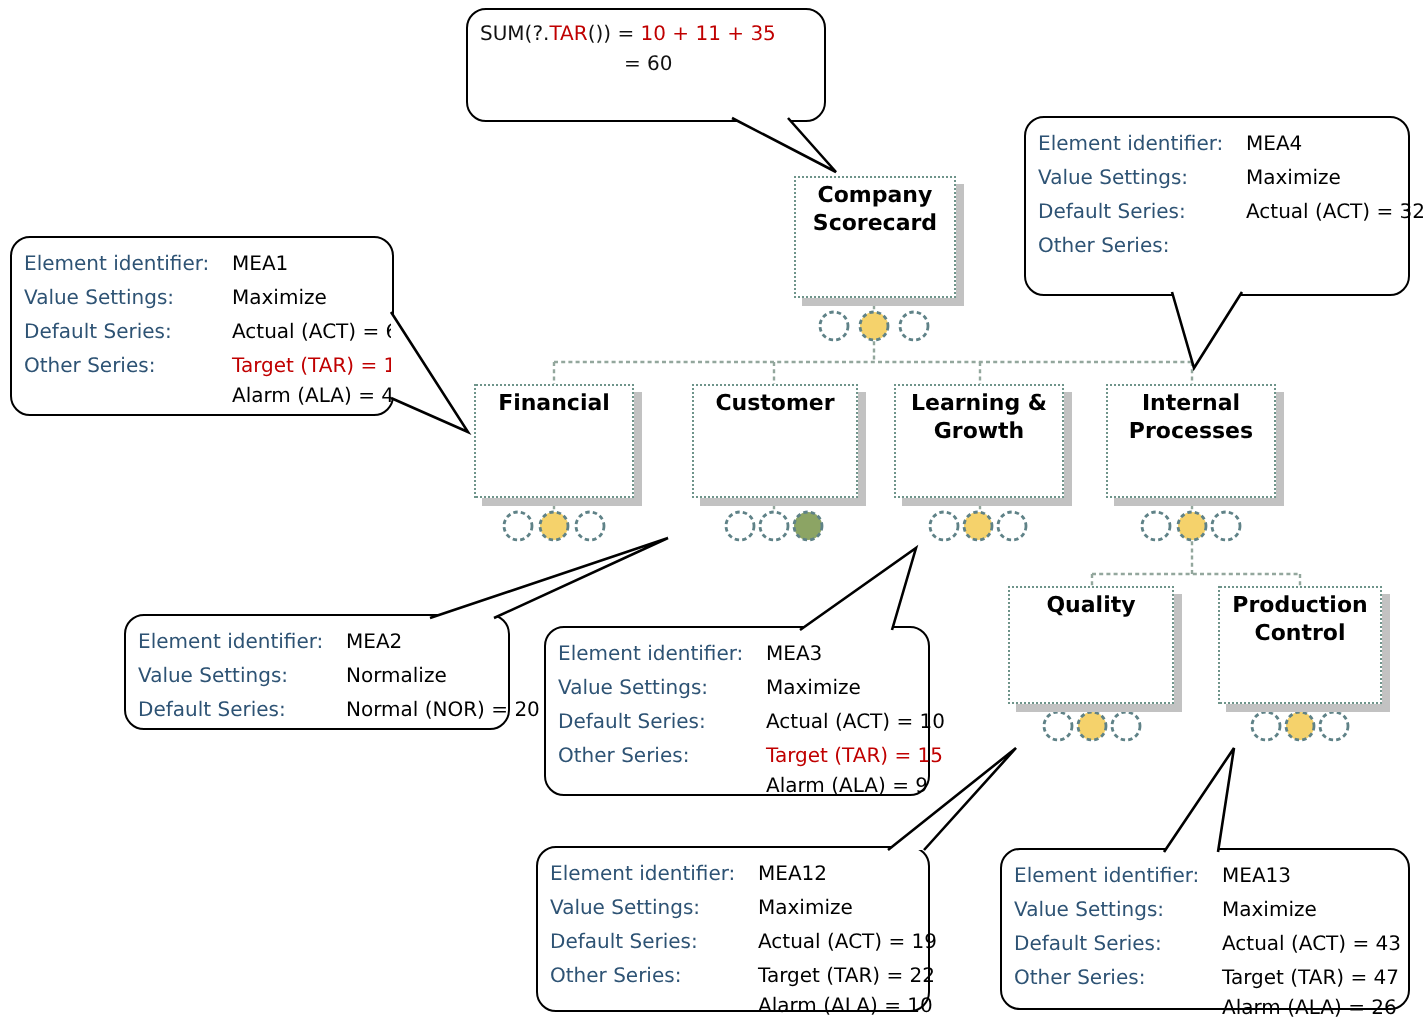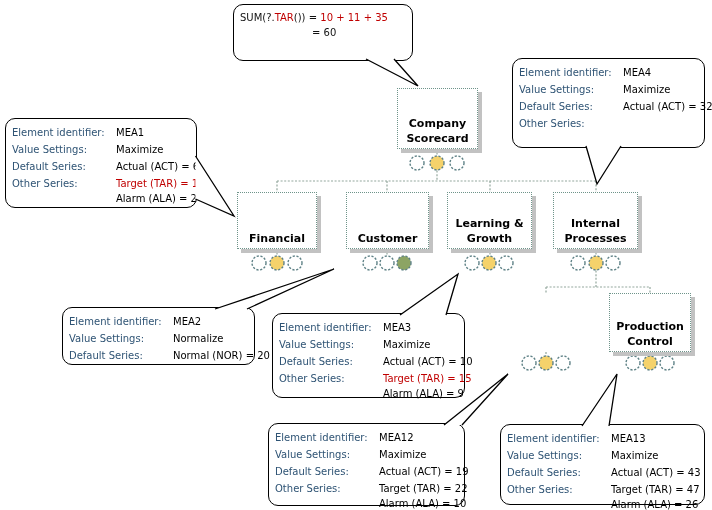--- a/index.html
+++ b/index.html
@@ -9,21 +9,21 @@
   }
   svg.layer{position:absolute;left:0;top:0;pointer-events:none;}
   #connector-layer{z-index:1;}
   #tail-layer{z-index:4;}
 
   
   .node{
     position:absolute;z-index:2;background:#fff;
     border:1px dotted #6e948a;
     box-shadow:4px 4px 0 #c2c2c2;
-    display:flex;align-items:flex-end;justify-content:center;text-align:center;
+    display:flex;align-items:flex-start;justify-content:center;text-align:center;
     font-weight:bold;font-size:11px;line-height:1.3;color:#000;
     padding:2px;box-sizing:border-box;
   }
 
   
   .callout{
     position:absolute;z-index:3;background:#fff;border:1.5px solid #000;border-radius:10px;
     box-sizing:border-box;padding:5px 6px;white-space:nowrap;
   }
   .row{display:flex;line-height:17px;}
@@ -107,20 +107,23 @@
     </div>
   <div class="node" style="left:447px;top:192px;width:85px;height:57px;">
       <span>Learning &amp; Growth</span>
     </div>
   <div class="node" style="left:346px;top:192px;width:83px;height:57px;">
       <span>Customer</span>
     </div>
   <div class="node" style="left:553px;top:192px;width:85px;height:57px;">
       <span>Internal Processes</span>
     </div>
+  <div class="node" style="left:504px;top:293px;width:83px;height:59px;">
+      <span>Quality</span>
+    </div>
   <div class="node" style="left:609px;top:293px;width:82px;height:59px;">
       <span>Production Control</span>
     </div>
 
   <div class="callout formula" style="left:233px;top:4px;width:180px;height:57px;">
     <div class="f-expr"><span>SUM(?.</span><span class="red">TAR</span><span>()) = </span><span class="red">10 + 11 + 35</span></div>
     <div class="f-result">= 60</div>
   </div>
 
   <div class="callout measure" style="left:5px;top:118px;width:192px;height:90px;">
@@ -133,21 +136,21 @@
         <span class="val">Maximize</span>
       </div>
     <div class="row">
         <span class="lbl">Default Series:</span>
         <span class="val">Actual (ACT) = 6</span>
       </div>
     <div class="row">
         <span class="lbl">Other Series:</span>
         <span class="val">
           <div class="sub1 red">Target (TAR) = 10</div>
-          <div class="sub2">Alarm (ALA) = 2</div>
+          <div class="sub2">Alarm (ALA) = 4</div>
         </span>
       </div>
   </div>
 
   <div class="callout measure" style="left:512px;top:58px;width:193px;height:90px;">
     <div class="row">
         <span class="lbl">Element identifier:</span>
         <span class="val">MEA4</span>
       </div>
     <div class="row">

